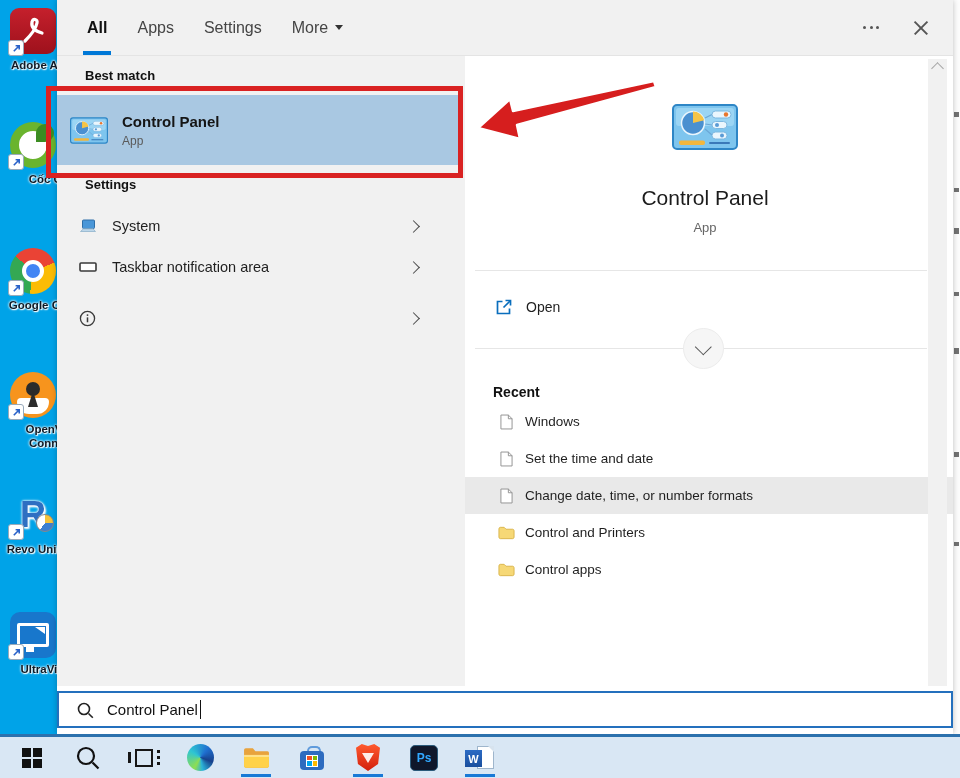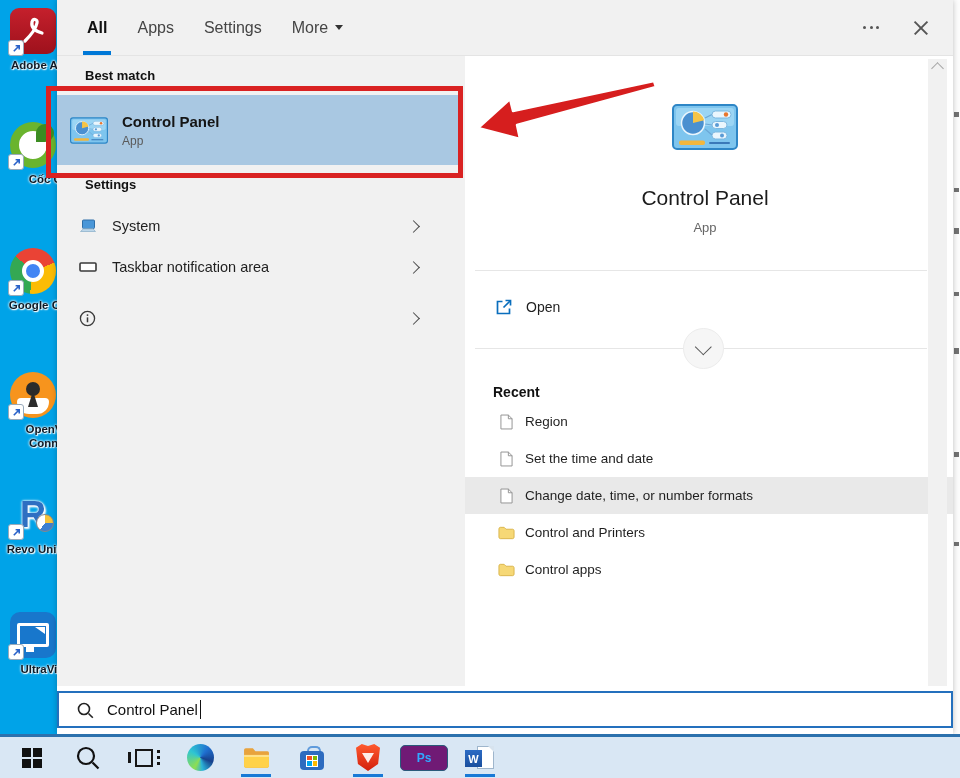--- a/index.html
+++ b/index.html
@@ -111,21 +111,21 @@
   .edge-orb{width:27px;height:27px;border-radius:50%;background:conic-gradient(from 210deg,#8ede52,#2ec5d3 95deg,#1f6fd0 190deg,#17418c 260deg,#2bb3d8 320deg,#8ede52);}
   .store-ic{position:relative;width:26px;height:26px;}
   .store-bag{position:absolute;left:1px;top:6px;width:24px;height:19px;background:#2d6bbf;border-radius:4px;}
   .store-handle{position:absolute;left:8px;top:1px;width:10px;height:8px;border:2.5px solid #5f9bdc;border-bottom:none;border-radius:5px 5px 0 0;}
   .store-grid{position:absolute;left:7px;top:10px;width:12px;height:12px;background:#fff;display:grid;grid-template-columns:1fr 1fr;grid-template-rows:1fr 1fr;gap:1px;padding:1px;box-sizing:border-box;}
   .store-grid i:nth-child(1){background:#f25022;} .store-grid i:nth-child(2){background:#7fba00;}
   .store-grid i:nth-child(3){background:#00a4ef;} .store-grid i:nth-child(4){background:#ffb900;}
   .brave-ic{width:24px;height:27px;background:linear-gradient(180deg,#ff5a2e,#d21f0c);
             clip-path:polygon(50% 100%,8% 74%,0 14%,24% 0,50% 7%,76% 0,100% 14%,92% 74%);position:relative;}
   .brave-ic i{position:absolute;left:50%;top:9px;width:12px;height:10px;margin-left:-6px;background:#fff;clip-path:polygon(0 0,100% 0,50% 100%);opacity:.9;}
-  .ps-ic{width:48px;height:26px;background:#701a75;border:1px solid #2a5a7a;border-radius:5px;box-sizing:border-box;display:flex;align-items:center;justify-content:center;color:#31a8ff;font-size:12px;font-weight:bold;}
+  .ps-ic{width:28px;height:26px;background:#0f172a;border:1px solid #2a5a7a;border-radius:5px;box-sizing:border-box;display:flex;align-items:center;justify-content:center;color:#31a8ff;font-size:12px;font-weight:bold;}
   .word-ic{position:relative;width:30px;height:27px;}
   .word-page{position:absolute;left:12px;top:2px;width:15px;height:21px;background:#fff;border:1px solid #9fb6cc;}
   .word-page i{position:absolute;right:-1px;top:-1px;width:6px;height:6px;background:#d7e3ee;clip-path:polygon(0 0,100% 100%,100% 0);}
   .word-tile{position:absolute;left:0;top:6px;width:17px;height:17px;background:linear-gradient(180deg,#2b6bc4,#1a4f9e);display:flex;align-items:center;justify-content:center;color:#fff;font-size:11px;font-weight:bold;}
 </style>
 </head>
 <body>
 
 <div class="stage">
 
@@ -347,21 +347,21 @@
         <div class="recent-label">Recent</div>
 
         <div class="recent-list">
           <div class="r-row">
             <span class="r-ico">
               <svg viewBox="0 0 14 17" width="13" height="16">
                   <path d="M1 1 H9 L13 5 V16 H1 Z" fill="#fff" stroke="#8f8f8f"></path>
                   <path d="M9 1 V5 H13" fill="none" stroke="#8f8f8f"></path>
                 </svg>
             </span>
-            <span class="r-lbl">Region</span>
+            <span class="r-lbl">Windows</span>
           </div>
           <div class="r-row">
             <span class="r-ico">
               <svg viewBox="0 0 14 17" width="13" height="16">
                   <path d="M1 1 H9 L13 5 V16 H1 Z" fill="#fff" stroke="#8f8f8f"></path>
                   <path d="M9 1 V5 H13" fill="none" stroke="#8f8f8f"></path>
                 </svg>
             </span>
             <span class="r-lbl">Set the time and date</span>
           </div>

